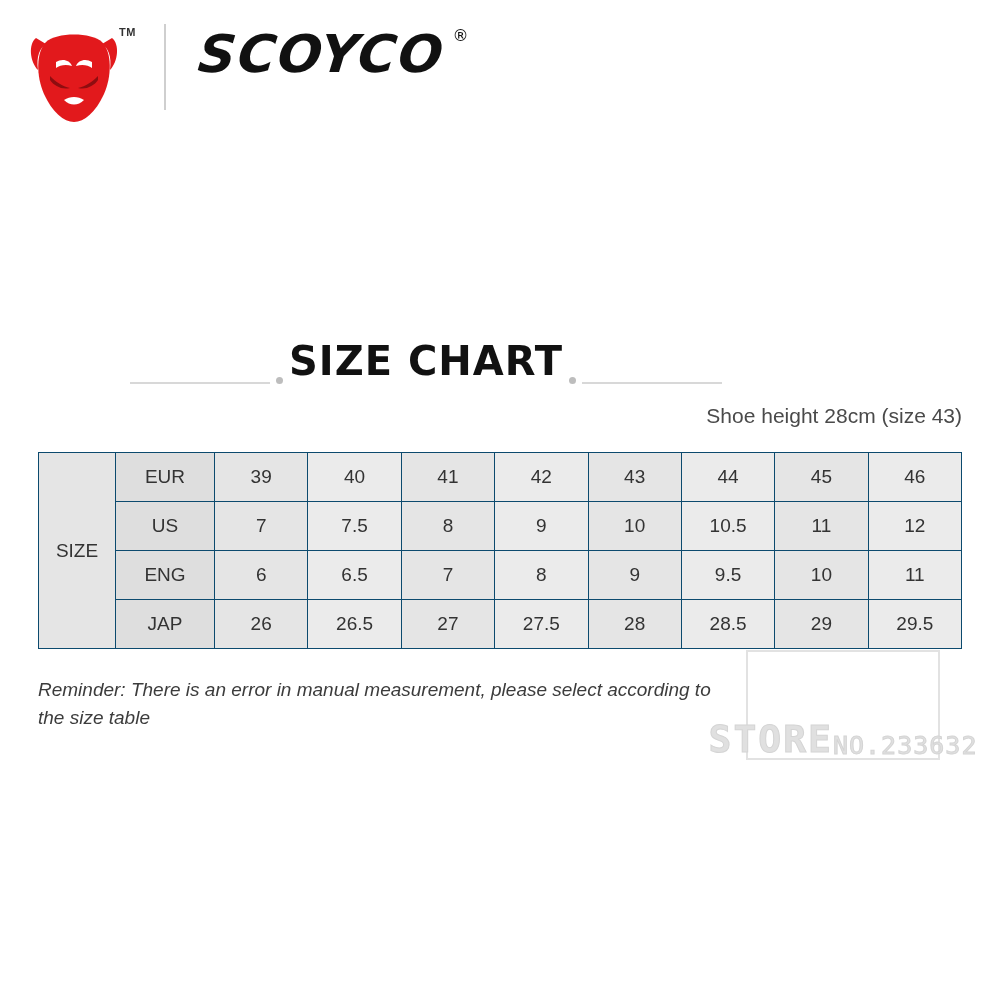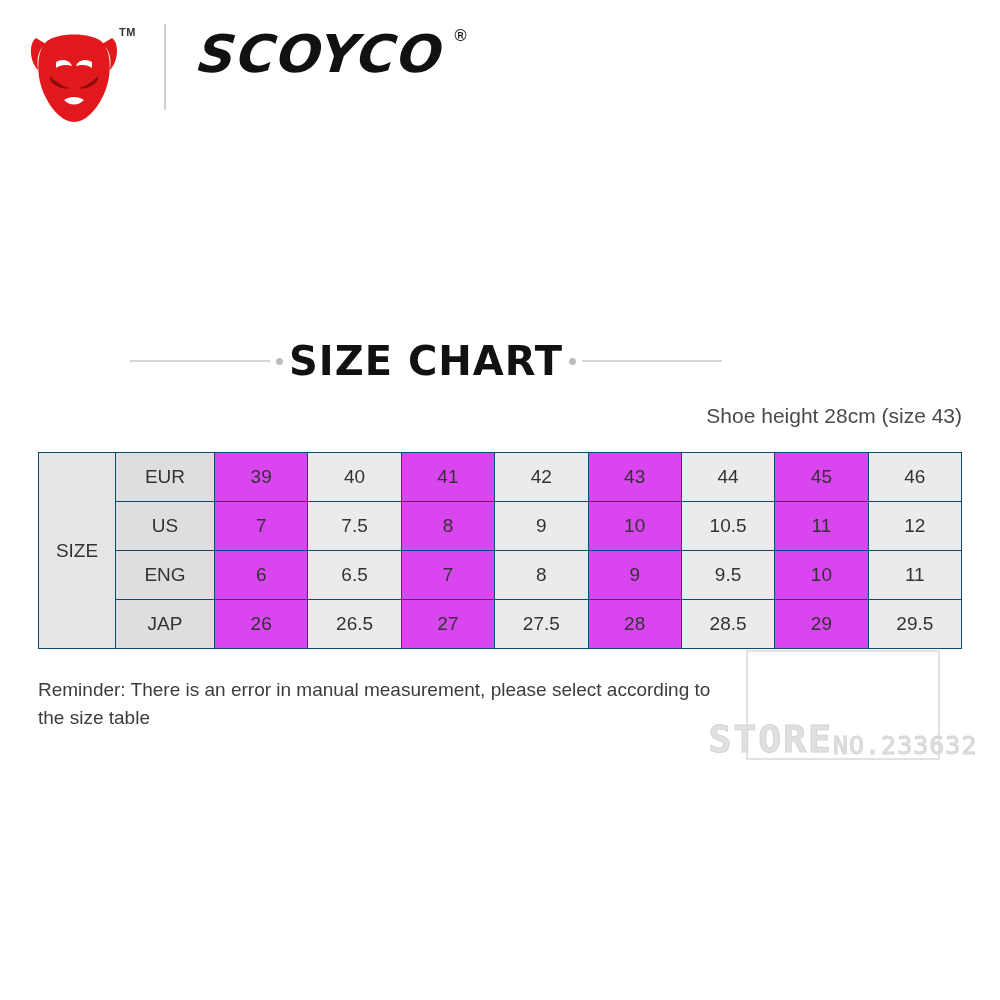--- a/index.html
+++ b/index.html
@@ -69,21 +69,21 @@
     transform: skewX(6deg);
   }
 
   
   .title-row {
     position: absolute;
     top: 338px;
     left: 0;
     width: 852px;
     display: flex;
-    align-items: center;
+    align-items: flex-end;
     justify-content: center;
   }
   .title-rule {
     height: 2px;
     width: 140px;
     background: #d8d8d8;
   }
   .title-dot {
     width: 7px;
     height: 7px;
@@ -122,37 +122,38 @@
   .size-table td {
     height: 46px;
     text-align: center;
     vertical-align: middle;
     font-size: 19px;
     color: #333;
     border: 1px solid #0c4a6e;
   }
   .col-size  { width: 74px; background: #ececec; font-size: 19px; }
   .col-label { width: 96px; background: #dedede; }
-  .cell-data { background: #d946ef; }
+  .cell-data { background: #e5e5e5; }
   .cell-data.alt { background: #ebebeb; }
   .size-label-cell {
     background: #e5e5e5;
     font-size: 19px;
     color: #333;
   }
 
   
   .reminder {
     position: absolute;
     top: 676px;
     left: 38px;
     width: 700px;
     font-size: 19px;
     line-height: 1.45;
     color: #3c3c3c;
+    font-style: italic;
   }
 
   
   .watermark {
     position: absolute;
     top: 650px;
     left: 746px;
     width: 190px;
     height: 106px;
     border: 2px solid #e2e2e2;

